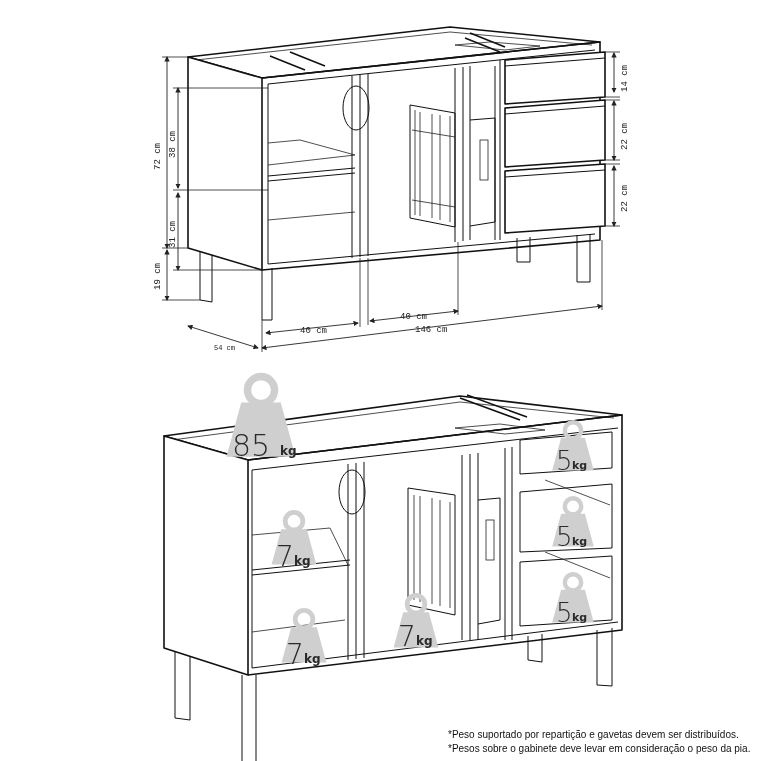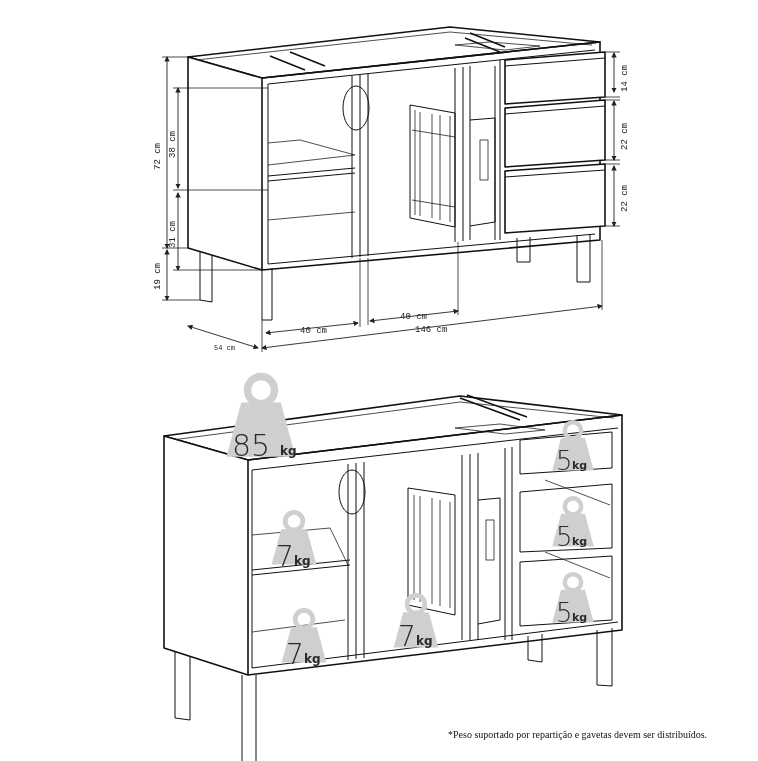--- a/index.html
+++ b/index.html
@@ -7,21 +7,21 @@
   svg { position:absolute; left:0; top:0; }
   .ln { stroke:#111; stroke-width:1.6; fill:none; stroke-linejoin:round; }
   .ln2 { stroke:#111; stroke-width:1; fill:none; }
   .thin { stroke:#222; stroke-width:0.8; fill:none; }
   .fillw { fill:#fff; }
   .dim { stroke:#222; stroke-width:0.9; fill:none; }
   .dimtxt { font-family:"Liberation Mono", monospace; font-size:9px; fill:#222; }
   .wtnum { font-family:"DejaVu Sans", sans-serif; fill:#2a2a2a; font-weight:300; }
   .wtkg { font-family:"DejaVu Sans", sans-serif; fill:#2a2a2a; font-weight:bold; }
   .notes { position:absolute; left:448px; top:728px; font-size:10px; color:#111; line-height:14px; }
-  .notes div { white-space:nowrap;font-family:Liberation Serif, serif; }
+  .notes div { white-space:nowrap; }
 </style>
 </head>
 <body>
 
 <svg width="758" height="761" viewBox="0 0 758 761">
   <defs>
     <marker id="ar" markerWidth="6" markerHeight="6" refX="5" refY="3" orient="auto">
       <path d="M0,0 L6,3 L0,6 z" fill="#222"></path>
     </marker>
     <marker id="al" markerWidth="6" markerHeight="6" refX="1" refY="3" orient="auto">
@@ -175,13 +175,14 @@
     <g>
       <use href="#weight" x="550" y="572" width="46" height="52"></use>
       <text class="wtnum" x="556" y="622" font-size="26">5</text>
       <text class="wtkg" x="572" y="621" font-size="11">kg</text>
     </g>
   </g>
 </svg>
 
 <div class="notes">
   <div>*Peso suportado por repartição e gavetas devem ser distribuídos.</div>
+  <div>*Pesos sobre o gabinete deve levar em consideração o peso da pia.</div>
 </div>
 
 </body></html>

